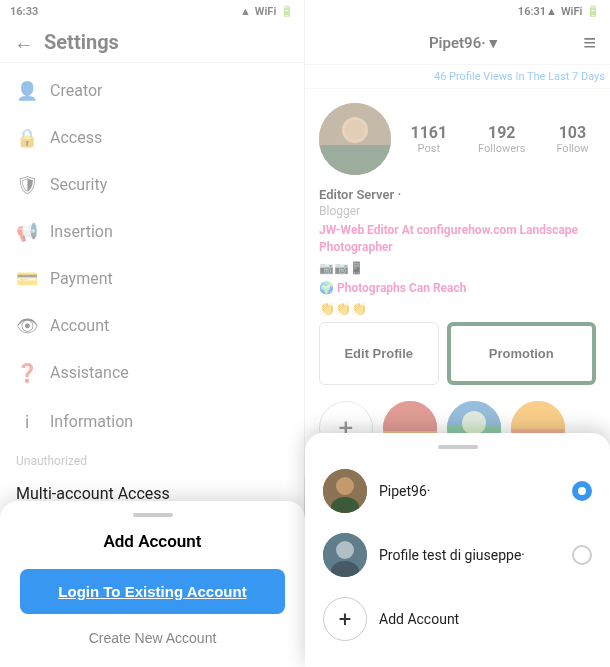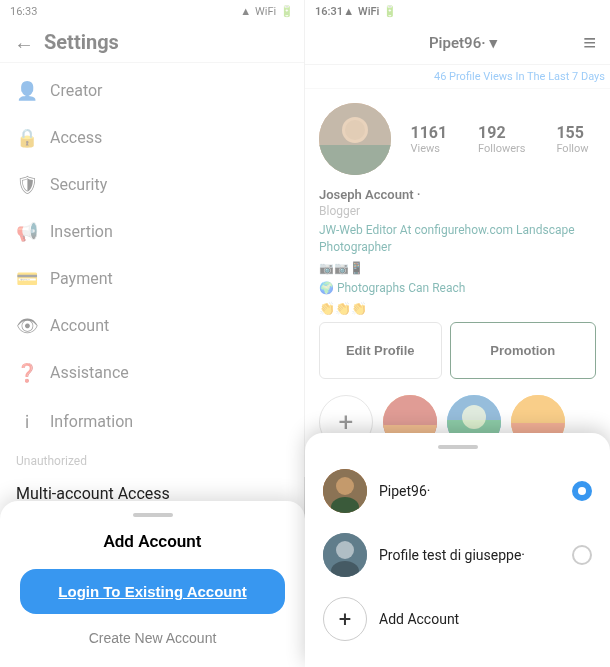--- a/index.html
+++ b/index.html
@@ -30,21 +30,21 @@
       border-right: 1px solid #e0e0e0;
       position: relative;
     }
 
     .status-bar-left {
       display: flex;
       justify-content: space-between;
       align-items: center;
       padding: 2px 10px;
       font-size: 11px;
-      font-weight: 400;
+      font-weight: 700;
       color: #000;
       height: 22px;
     }
 
     .status-icons-left {
       display: flex;
       gap: 4px;
       align-items: center;
     }
 
@@ -147,21 +147,21 @@
       font-weight: 600;
       margin-bottom: 18px;
       color: #000;
     }
 
     .btn-login {
       width: 100%;
       background: #3897f0;
       color: #fff;
       border: none;
-      border-radius: 16px;
+      border-radius: 8px;
       padding: 14px;
       font-size: 15px;
       font-weight: 600;
       cursor: pointer;
       margin-bottom: 14px;
       text-decoration: underline;
     }
 
     .btn-create {
       width: 100%;
@@ -192,21 +192,21 @@
       width: 305px;
       height: 667px;
       background: #fff;
       display: flex;
       flex-direction: column;
       position: relative;
     }
 
     .status-bar-right {
       display: flex;
-      justify-content: flex-start;
+      justify-content: flex-end;
       align-items: center;
       padding: 4px 10px;
       font-size: 11px;
       font-weight: 600;
       color: #000;
       height: 22px;
     }
 
     .right-header {
       display: flex;
@@ -267,21 +267,21 @@
     .stats-row {
       display: flex;
       gap: 16px;
       flex: 1;
       justify-content: space-around;
     }
 
     .stat-item {
       display: flex;
       flex-direction: column;
-      align-items: flex-start;
+      align-items: center;
     }
 
     .stat-number {
       font-size: 16px;
       font-weight: 700;
       color: #000;
     }
 
     .stat-label {
       font-size: 11px;
@@ -297,22 +297,23 @@
 
     .profile-tag {
       padding: 0 14px 2px;
       font-size: 12px;
       color: #888;
     }
 
     .profile-bio {
       padding: 2px 14px;
       font-size: 12px;
-      color: #0f766e;
+      color: #ec4899;
       line-height: 1.4;
+      font-weight: bold;
     }
 
     .profile-emoji {
       padding: 2px 14px;
       font-size: 13px;
     }
 
     .profile-link {
       padding: 2px 14px 8px;
       font-size: 11px;
@@ -333,21 +334,21 @@
       background: #fff;
       font-size: 13px;
       font-weight: 600;
       cursor: pointer;
       text-align: center;
     }
 
     .btn-promotion {
       flex: 1;
       padding: 20px;
-      border: 1px solid #14532d;
+      border: 4px solid #14532d;
       border-radius: 6px;
       background: #fff;
       font-size: 13px;
       font-weight: 600;
       cursor: pointer;
       text-align: center;
     }
 
     .stories-row {
       display: flex;
@@ -657,34 +658,34 @@
             <circle cx="36" cy="27" r="13" fill="#D2A679"></circle>
             <ellipse cx="36" cy="58" rx="20" ry="14" fill="#2d4a2d"></ellipse>
             <circle cx="36" cy="27" r="10" fill="#C49A6C"></circle>
             <rect x="0" y="42" width="72" height="30" fill="#3a5a3a"></rect>
           </svg>
         </div>
       </div>
       <div class="stats-row">
         <div class="stat-item">
           <span class="stat-number">1161</span>
-          <span class="stat-label">Views</span>
+          <span class="stat-label">Post</span>
         </div>
         <div class="stat-item">
           <span class="stat-number">192</span>
           <span class="stat-label">Followers</span>
         </div>
         <div class="stat-item">
-          <span class="stat-number">155</span>
+          <span class="stat-number">103</span>
           <span class="stat-label">Follow</span>
         </div>
       </div>
     </div>
 
-    <div class="profile-name">Joseph Account ·</div>
+    <div class="profile-name">Editor Server ·</div>
     <div class="profile-tag">Blogger</div>
     <div class="profile-bio">JW-Web Editor At configurehow.com Landscape Photographer</div>
     <div class="profile-bio">📷📷📱</div>
     <div class="profile-bio">🌍 Photographs Can Reach</div>
     <div class="profile-emoji">👏👏👏</div>
 
     <div class="action-buttons">
       <button class="btn-edit">Edit Profile</button>
       <button class="btn-promotion">Promotion</button>
     </div>

